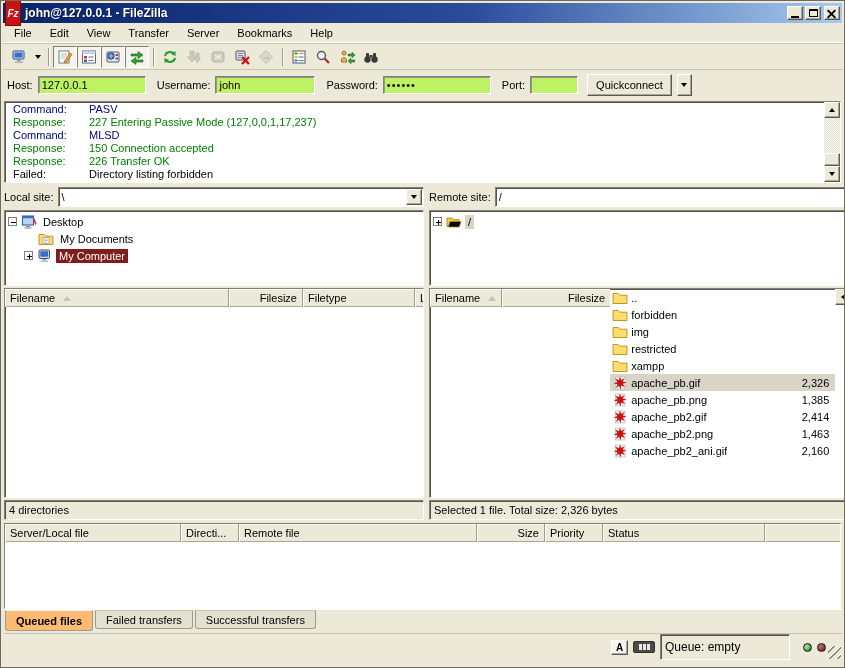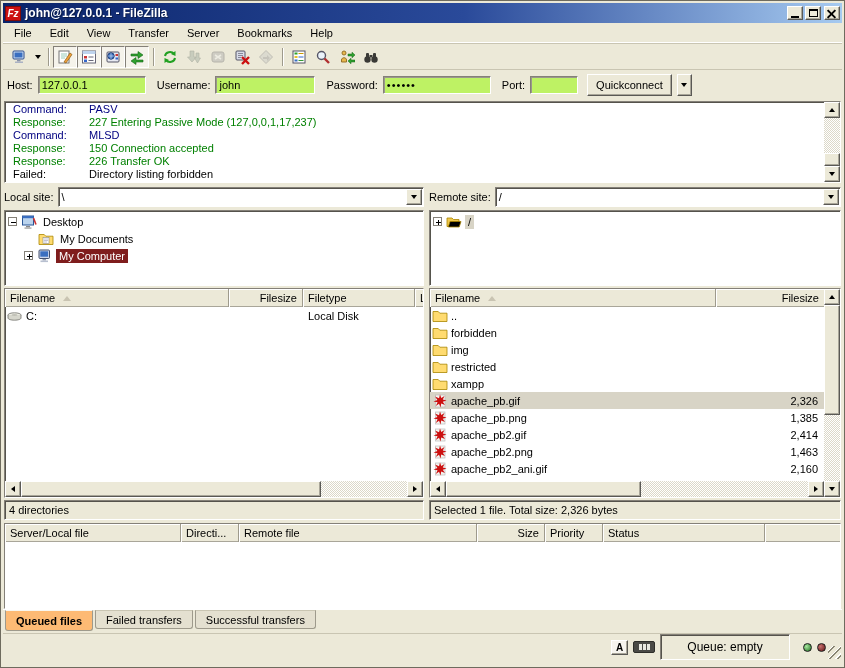--- a/index.html
+++ b/index.html
@@ -11,21 +11,21 @@
     display:flex;flex-direction:column;overflow:hidden;
   }
   
   .sunken{border:1px solid;border-color:#848078 #FFFFFF #FFFFFF #848078;box-shadow:inset 1px 1px 0 #55534C;}
   .raised{border:1px solid;border-color:#FFFFFF #5A5955 #5A5955 #FFFFFF;box-shadow:inset -1px -1px 0 #A9A699;background:#ECE9D8;}
   .field{background:#bef264;border:1px solid;border-color:#848078 #FFFFFF #FFFFFF #848078;box-shadow:inset 1px 1px 0 #9a978c;
     font-family:"Liberation Sans","DejaVu Sans",sans-serif;font-size:11px;padding:2px 3px;outline:none;}
   
   .titlebar{height:20px;flex:0 0 20px;display:flex;align-items:center;
     background:linear-gradient(90deg,#0A246A 0%,#2A4A9A 55%,#A6CAF0 100%);padding:0 2px;}
-  .applogo{width:16px;height:15px;background:#CC1111;color:#fff;font-weight:bold;font-size:10px;
+  .applogo{width:16px;height:26px;background:#CC1111;color:#fff;font-weight:bold;font-size:10px;
     display:flex;align-items:center;justify-content:center;border:1px solid #7d0a0a;font-style:italic;}
   .title-text{color:#fff;font-weight:bold;font-size:12px;margin-left:4px;flex:1;white-space:nowrap;
     text-shadow:1px 1px 0 rgba(0,0,0,.4);}
   .wbtn{width:16px;height:14px;margin-left:2px;display:flex;align-items:center;justify-content:center;cursor:default;}
   .glyph-min{width:8px;height:2px;background:#000;margin-top:7px;}
   .glyph-max{width:9px;height:8px;border:1px solid #000;border-top:2px solid #000;}
   .glyph-close{position:relative;width:10px;height:9px;}
   .glyph-close::before,.glyph-close::after{content:"";position:absolute;left:-1px;top:4px;width:11px;height:2px;background:#000;}
   .glyph-close::before{transform:rotate(45deg);}
   .glyph-close::after{transform:rotate(-45deg);}
@@ -77,21 +77,21 @@
   .indent{width:16px;flex:0 0 16px;}
   .expander{width:9px;height:9px;flex:0 0 9px;border:1px solid #848078;background:#fff;position:relative;margin:0 4px 0 3px;}
   .expander::before{content:"";position:absolute;left:2px;top:3.5px;width:5px;height:1px;background:#000;}
   .expander.plus::after{content:"";position:absolute;left:3.5px;top:1.5px;width:1px;height:5px;background:#000;}
   .tree-icon{width:16px;height:16px;flex:0 0 16px;margin-right:3px;}
   .tlabel{padding:1px 3px;}
   .tlabel.sel-blue{background:#7f1d1d;color:#fff;}
   .tlabel.sel-gray{background:#D8D4C6;}
   
   .listbox{flex:0 0 210px;margin-top:2px;background:#fff;display:flex;overflow:hidden;}
-  .list-main{flex:1;display:flex;flex-direction:column;overflow:hidden;justify-content:center;}
+  .list-main{flex:1;display:flex;overflow:hidden;}
   .lheader{height:18px;flex:0 0 18px;display:flex;background:#ECE9D8;}
   .hcell{display:flex;align-items:center;padding:0 5px;border-right:1px solid #9E9A8C;box-shadow:inset 1px 1px 0 #fff,inset 0 -1px 0 #A9A699;white-space:nowrap;overflow:hidden;}
   .hcell .sort{width:0;height:0;border-left:4px solid transparent;border-right:4px solid transparent;border-bottom:5px solid #C9C4B2;margin-left:8px;}
   .hcell.num{justify-content:flex-end;}
   .rows{flex:1;overflow:hidden;}
   .frow{display:flex;align-items:center;height:17px;white-space:nowrap;}
   .frow.sel{background:#D8D4C6;}
   .ficon{width:16px;height:16px;flex:0 0 16px;margin:0 3px 0 2px;}
   .fname{flex:1;overflow:hidden;}
   .fsize{width:108px;flex:0 0 108px;text-align:right;padding-right:6px;}
@@ -110,21 +110,21 @@
   
   .tabsbar{flex:0 0 24px;display:flex;align-items:flex-start;padding-left:2px;border-top:1px solid #fff;}
   .tab{height:19px;display:flex;align-items:center;padding:0 10px;background:#E4E0D0;
     border:1px solid #9E9A8C;border-top:1px solid #C9C5B2;border-radius:0 0 3px 3px;margin-right:2px;margin-top:0;}
   .tab.active{background:#fdba74;font-weight:bold;height:21px;border-top:1px solid #F8F6EF;}
   
   .statusbar{flex:0 0 26px;display:flex;align-items:center;justify-content:flex-end;gap:5px;padding:0 16px 0 4px;position:relative;border-top:1px solid #C9C5B2;}
   .dtype{width:17px;height:15px;background:#F6F4EE;display:flex;align-items:center;justify-content:center;font-weight:bold;font-size:10px;}
   .limitbadge{width:22px;height:12px;background:#4A4A46;border-radius:2px;display:flex;align-items:center;justify-content:center;gap:1px;border:1px solid #2e2e2a;}
   .limitbadge i{display:block;width:3px;height:6px;background:#E8E8E0;}
-  .queue-status{width:130px;height:26px;background:#ECE9D8;display:flex;align-items:center;padding:0 4px;font-size:12px;justify-content:center;}
+  .queue-status{width:130px;height:26px;background:#ECE9D8;display:flex;align-items:center;padding:0 4px;font-size:12px;}
   .led{width:9px;height:9px;border-radius:50%;border:1px solid #1d1d1d;}
   .led.green{background:radial-gradient(circle at 35% 35%,#A8E8A0,#1E6E1E);}
   .led.red{background:radial-gradient(circle at 35% 35%,#C87070,#5E1414);}
   .grip{position:absolute;right:1px;bottom:1px;width:13px;height:13px;
     background:repeating-linear-gradient(135deg,transparent 0 3px,#FFFFFF 3px 4px,#8A8774 4px 5.5px);}
   .ms{display:inline-flex;}
 </style>
 </head>
 <body>
 

